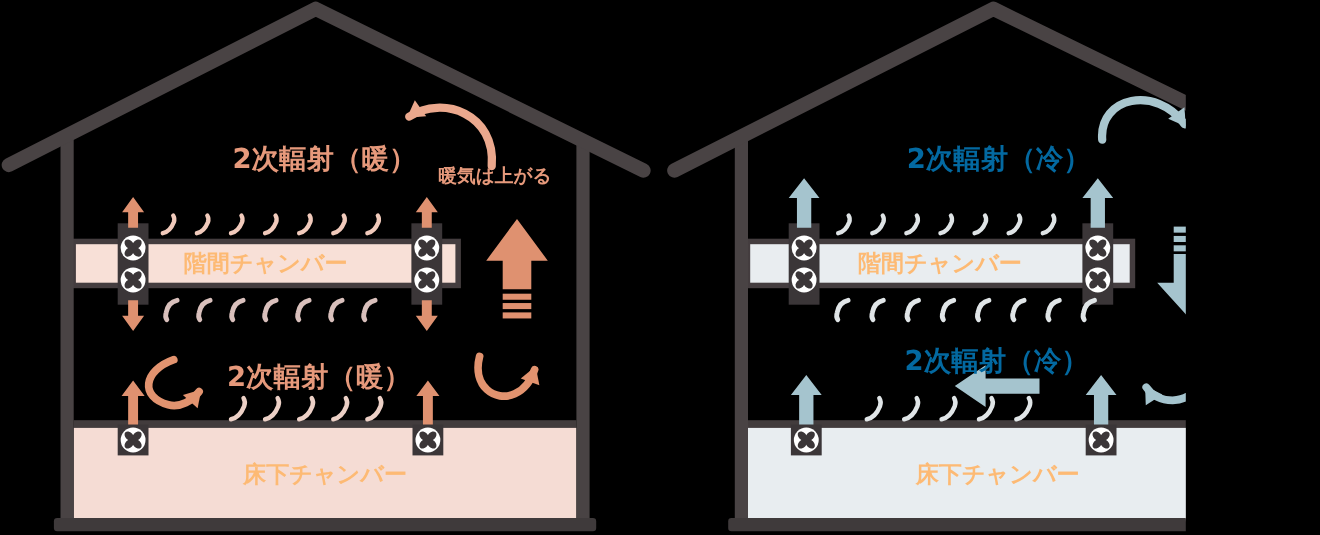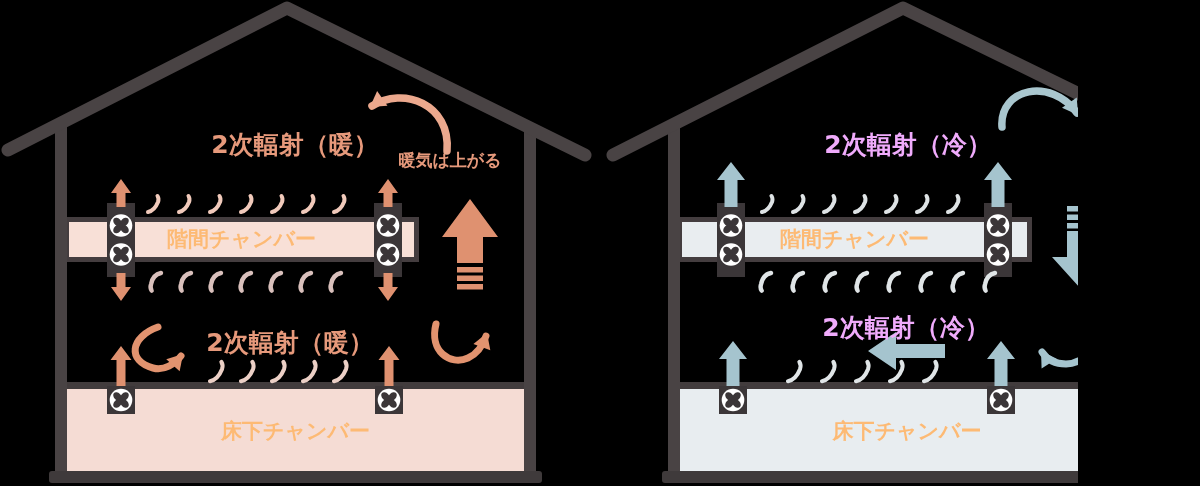--- a/index.html
+++ b/index.html
@@ -5,21 +5,21 @@
   html,body{margin:0;padding:0;background:#000;}
   .canvas{position:relative;width:1078px;height:486px;background:#000;overflow:hidden;
           font-family:"DejaVu Sans","Liberation Sans",sans-serif;}
   .canvas svg{position:absolute;left:0;top:0;}
   .lbl{position:absolute;font-weight:bold;text-align:center;line-height:1.15;
        font-family:"DejaVu Sans","Liberation Sans",sans-serif;}
   .rad{font-size:25px;letter-spacing:0px;}
   .note{font-size:17px;}
   .chamber{font-size:21px;}
   .warm-t{color:#e6997b;}
-  .cool-t{color:#f0abfc;}
+  .cool-t{color:#0369a1;}
   .dark-t{color:#fdba74;}
 </style>
 </head>
 <body>
 
 <div class="canvas">
 
 <svg width="1200" height="486" viewBox="0 0 1200 486">
   <defs>
     <path id="curlU" d="M0,16 C5,15 8,11 10,6 C11,3 10.5,1.5 9.5,0" fill="none"></path>

